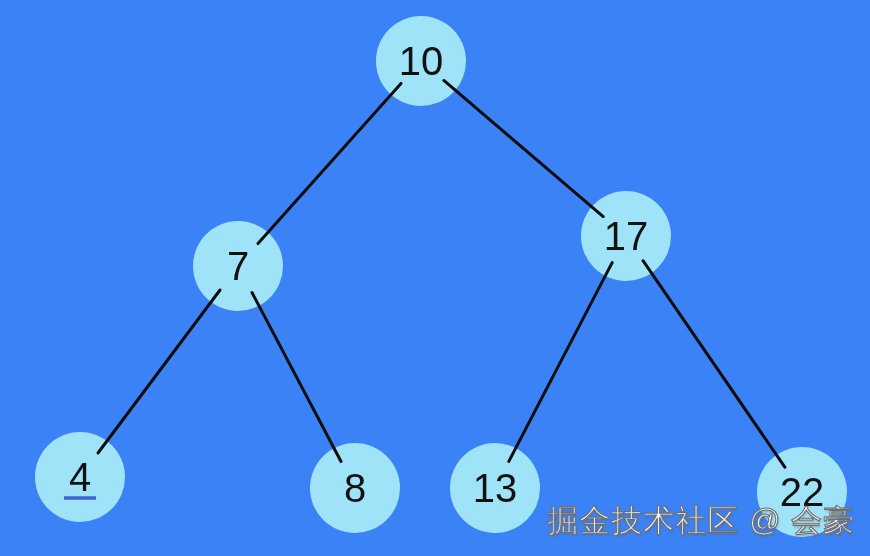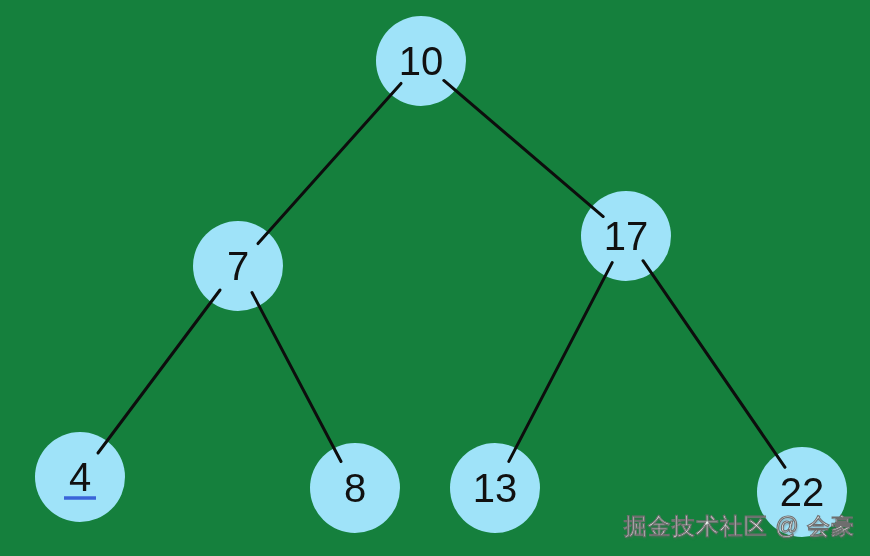--- a/index.html
+++ b/index.html
@@ -4,40 +4,40 @@
 <style>
   html, body {
     margin: 0;
     padding: 0;
     background: #f0f0f0;
   }
   .stage {
     position: relative;
     width: 870px;
     height: 556px;
-    background: #15803d;
+    background: #3b82f6;
     overflow: hidden;
     font-family: "Liberation Sans", sans-serif;
   }
   #tree-svg {
     position: absolute;
     left: 0;
     top: 0;
     width: 870px;
     height: 556px;
   }
   #tree-svg text {
     font-family: "Liberation Sans", sans-serif;
     font-weight: 400;
   }
   .watermark {
     position: absolute;
     right: 15px;
     bottom: 14px;
-    font-size: 23px;
+    font-size: 31px;
     letter-spacing: 1px;
     white-space: nowrap;
     color: rgba(252, 252, 252, 0.92);
     -webkit-text-stroke: 1.1px #6e6e6e;
     text-shadow: 1px 2px 2px rgba(100, 100, 100, 0.45);
     user-select: none;
     margin-top: 28px;
   }
 </style>
 </head>

